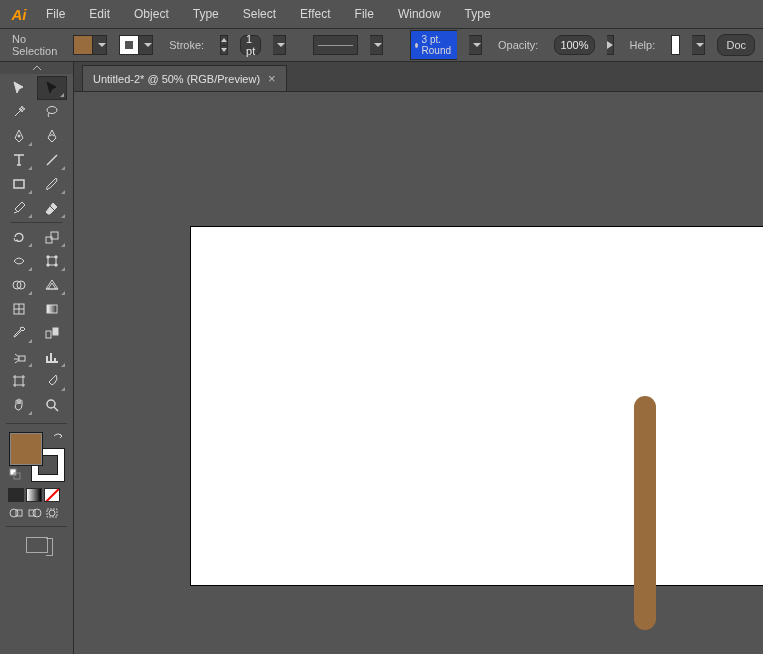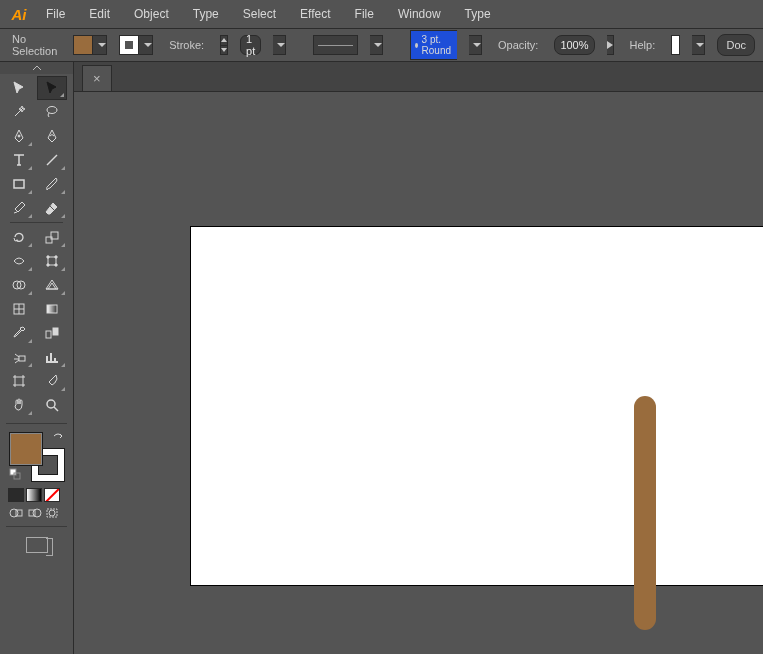--- a/index.html
+++ b/index.html
@@ -405,20 +405,21 @@
     <div class="tools-sep" style="margin:6px 6px"></div>
 
     <div class="screen-row">
       <div class="screen-ic"></div>
     </div>
   </div>
 
   <div class="doc-area">
     <div class="tabbar">
       <div class="tab">
+        <span>Untitled-2* @ 50% (RGB/Preview)</span>
         <span class="tab-close">×</span>
       </div>
     </div>
     <div class="canvas-wrap">
       <div class="artboard"></div>
       <div class="shape"></div>
     </div>
   </div>
 
 </div>

